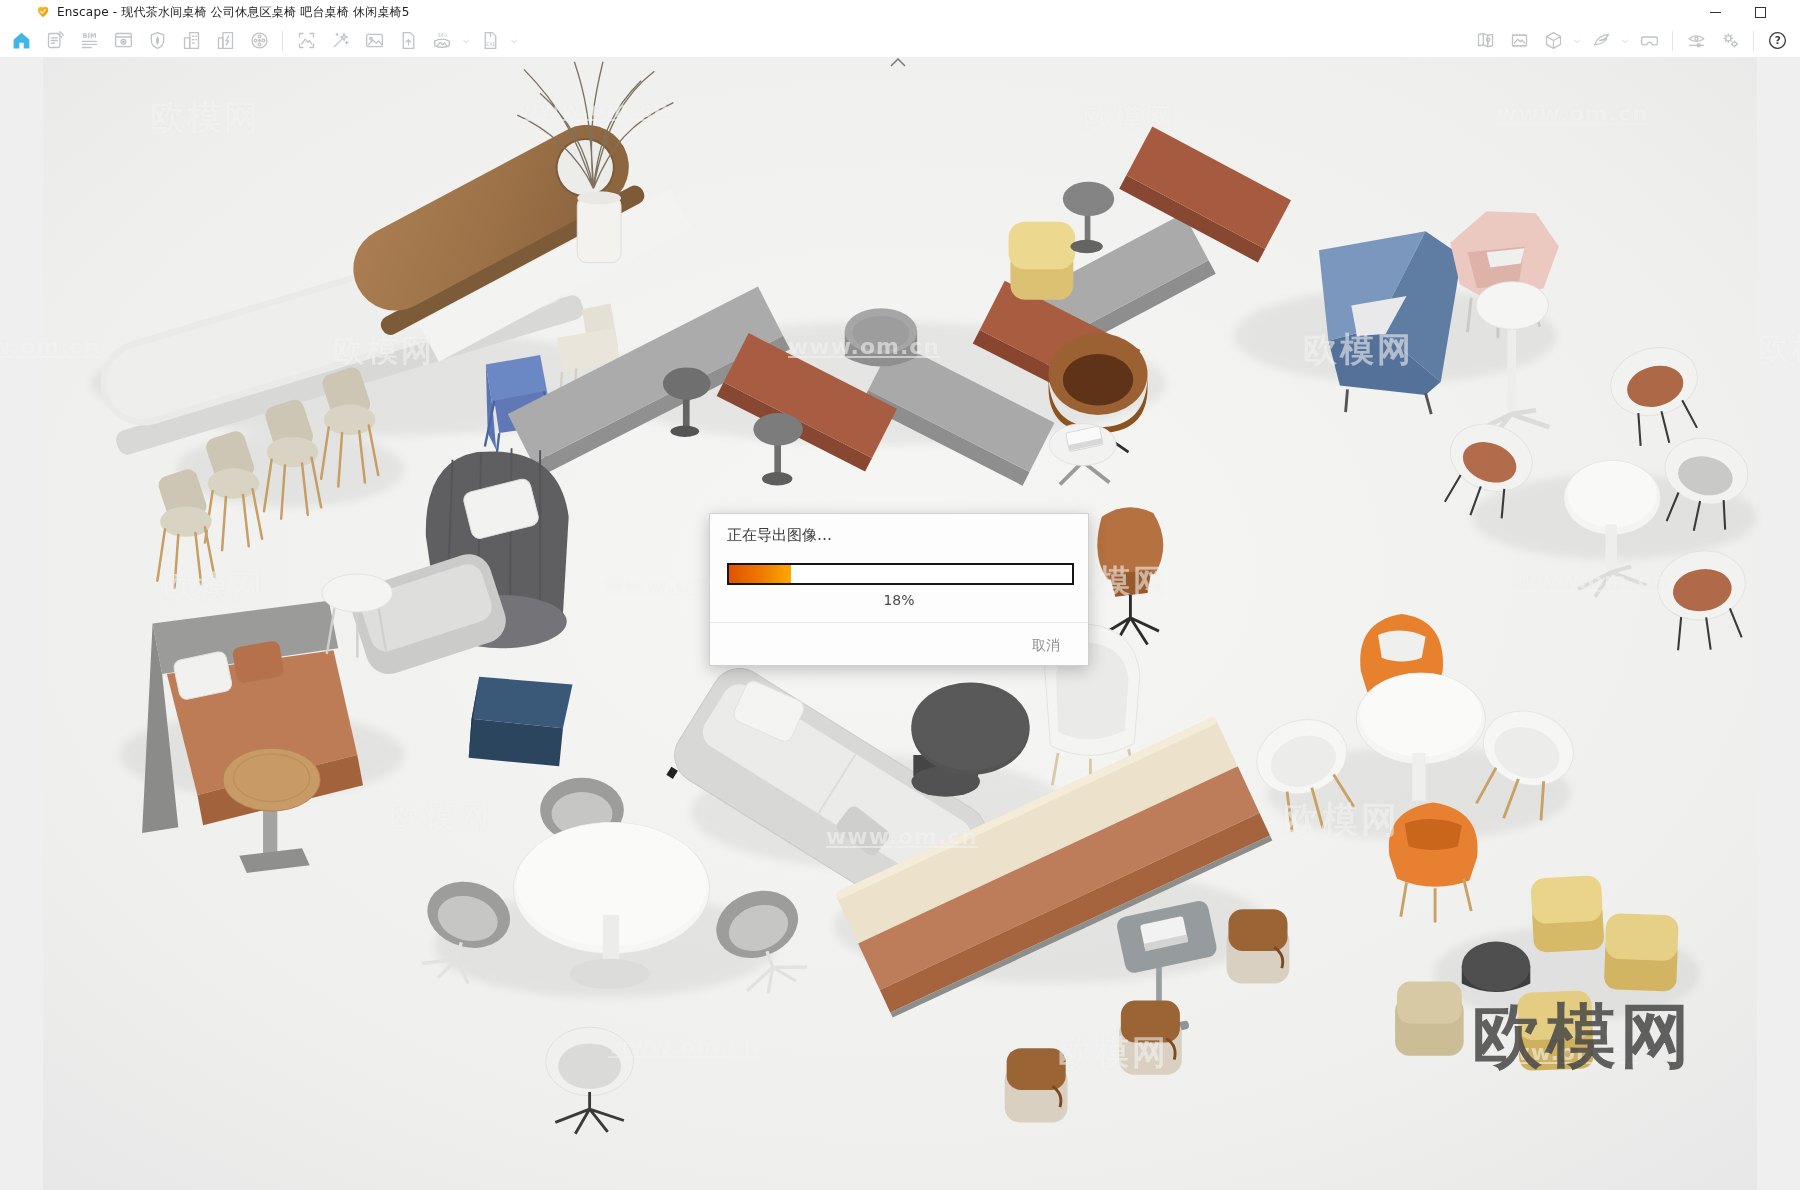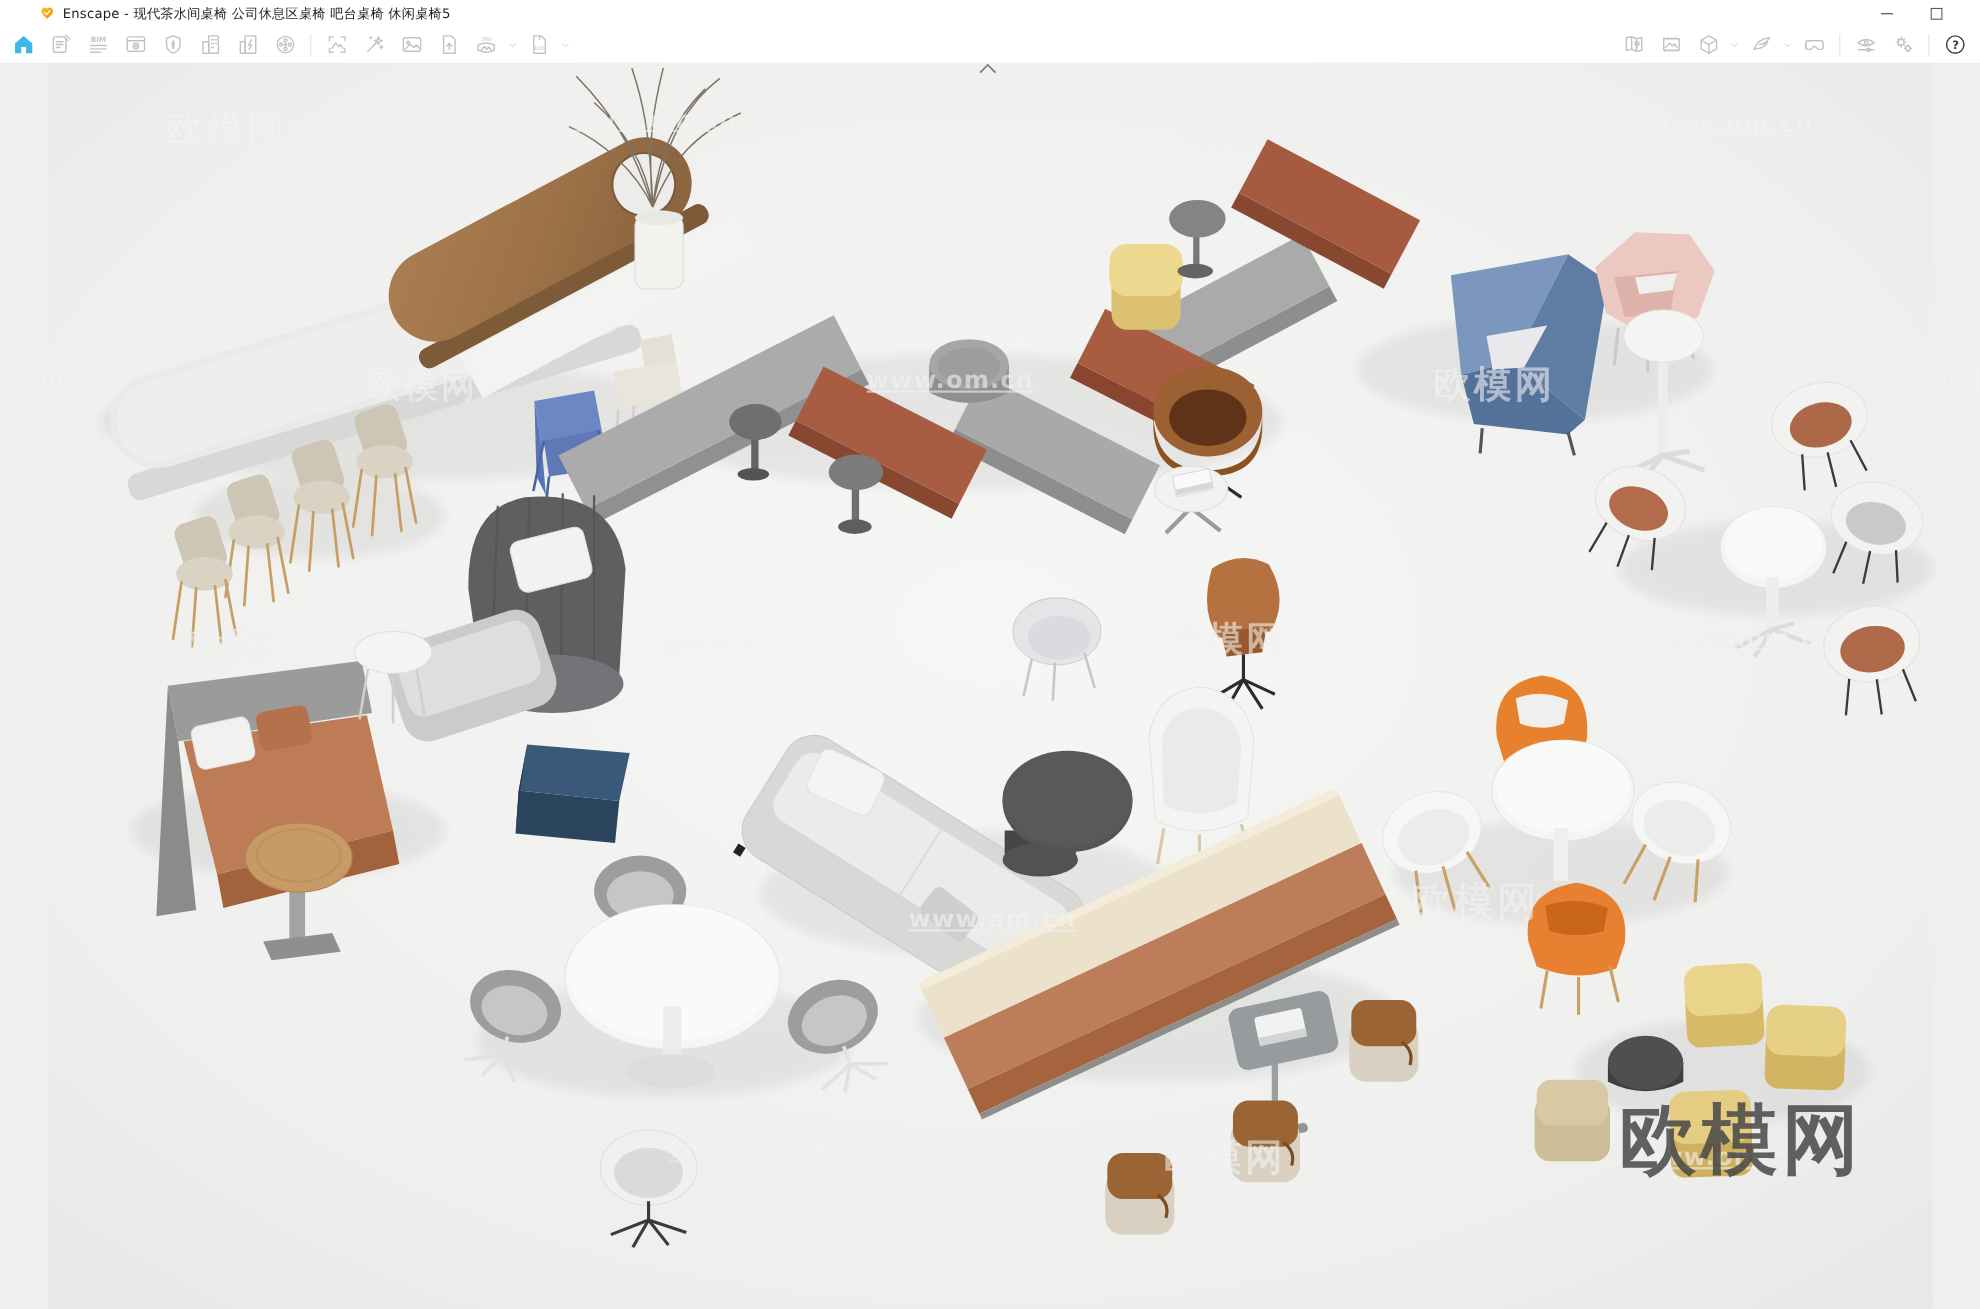--- a/index.html
+++ b/index.html
@@ -686,15 +686,24 @@
       <div class="wm wm-url" style="left:826px;top:767px;">www.om.cn</div>
       <div class="wm wm-name" style="left:1283px;top:739px;font-size:36px;">欧模网</div>
 
       <div class="wm wm-url" style="left:608px;top:977px;opacity:.7;">www.om.cn</div>
       <div class="wm wm-name" style="left:1058px;top:973px;font-size:34px;">欧模网</div>
       <div class="wm wm-url" style="left:1488px;top:983px;">www.om.cn</div>
 
       <div class="wm-dark" style="left:1472px;top:933px;">欧模网</div>
     </div>
 
+    <div id="dlg">
+      <div class="dtitle">正在导出图像…</div>
+      <div class="pbar">
+        <div class="pfill" style="width: 18%;"></div>
+      </div>
+      <div class="plabel">18%</div>
+      <div class="dsep"></div>
+      <div class="cancel">取消</div>
+    </div>
 
   </div>
 </div>
 
 </body></html>

